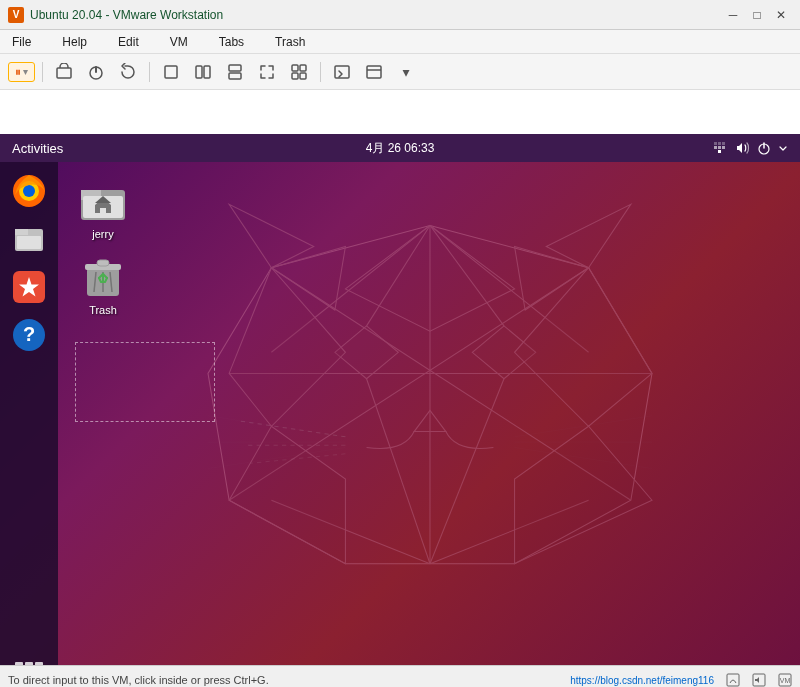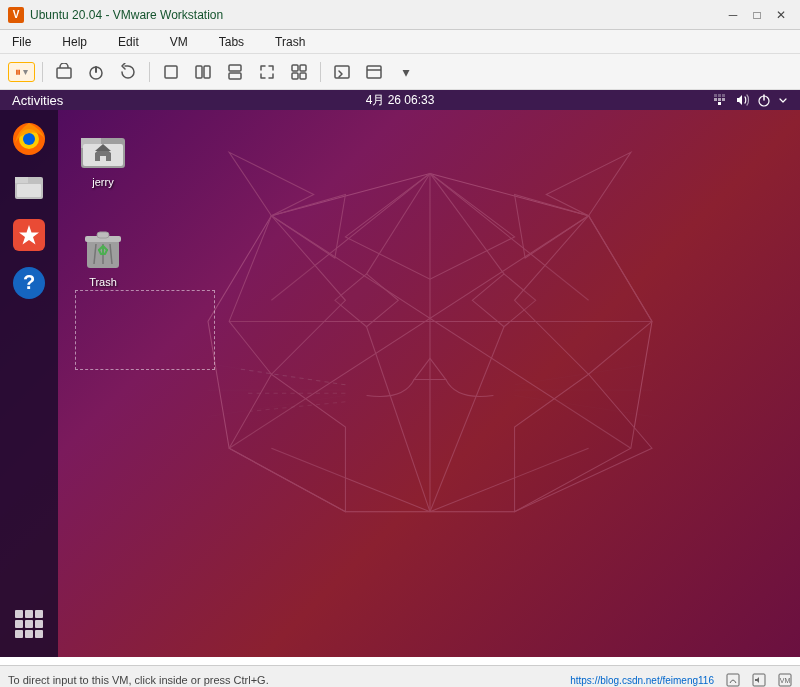--- a/index.html
+++ b/index.html
@@ -87,26 +87,27 @@
     .ubuntu-container {
       width: 100%;
       height: calc(687px - 30px - 24px - 36px - 22px);
       position: relative;
       overflow: hidden;
     }
 
     
     .ubuntu-topbar {
       background: #3d1a4f;
-      height: 20px;
+      height: 28px;
       display: flex;
       align-items: center;
       padding: 0 12px;
       position: relative;
       z-index: 10;
+      margin-top: 44px;
     }
     .ubuntu-activities {
       color: white;
       font-size: 13px;
       font-weight: 500;
       cursor: pointer;
     }
     .ubuntu-clock {
       position: absolute;
       left: 50%;
@@ -179,21 +180,21 @@
       border-radius: 1px;
       opacity: 0.8;
     }
 
     
     .desktop-icons {
       position: absolute;
       top: 10px; left: 68px;
       display: flex;
       flex-direction: column;
-      gap: 28px;
+      gap: 4px;
       z-index: 5;
     }
     .desktop-icon {
       display: flex;
       flex-direction: column;
       align-items: center;
       width: 70px;
       cursor: pointer;
       padding: 4px;
       border-radius: 4px;

